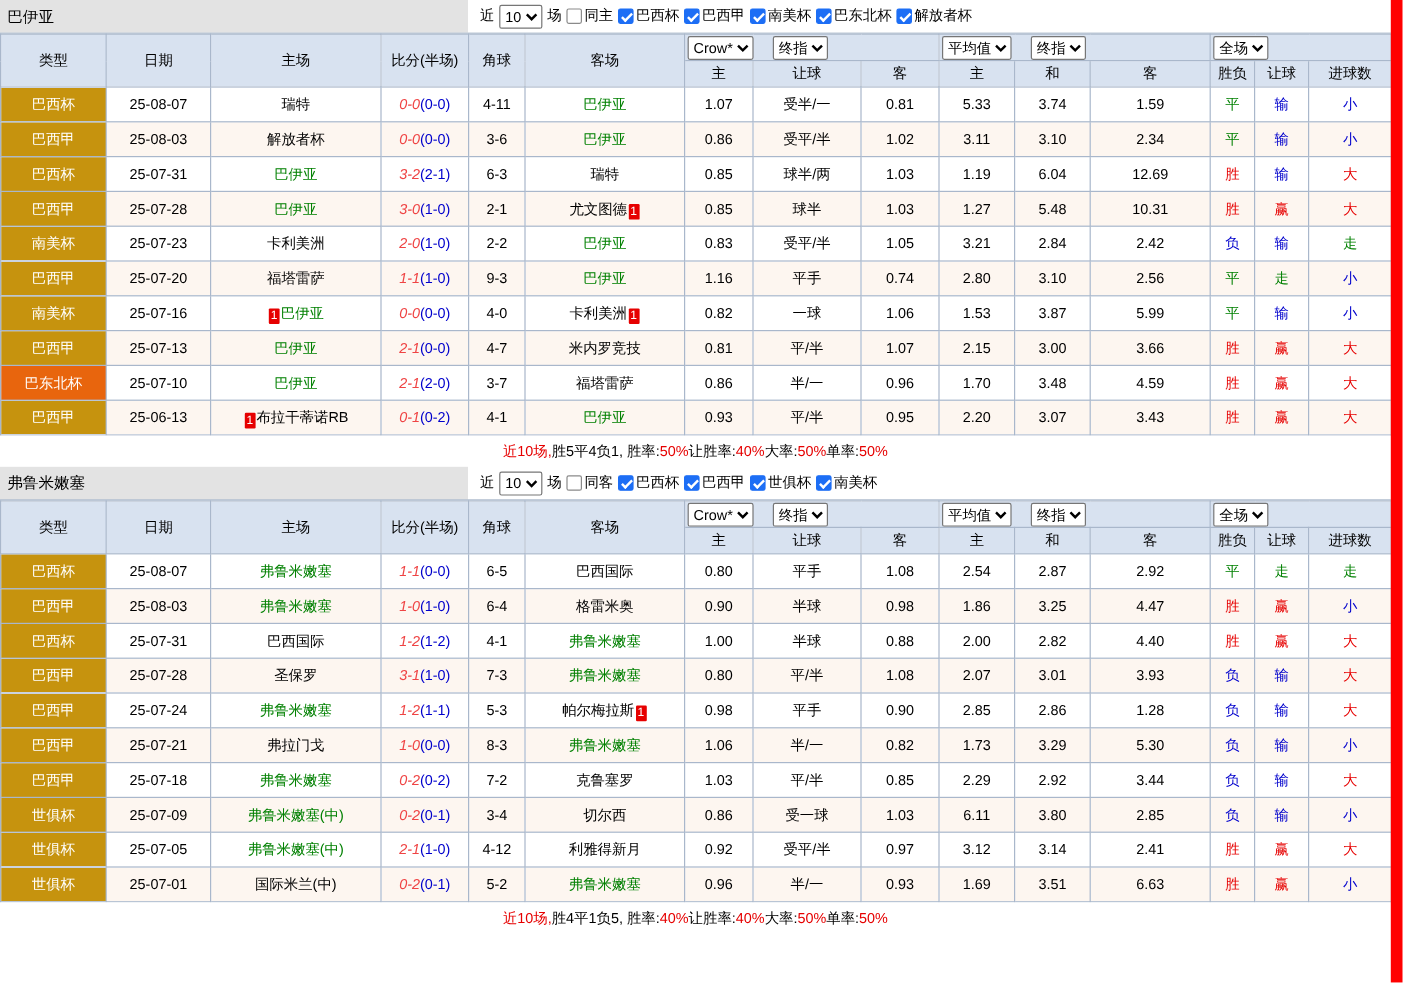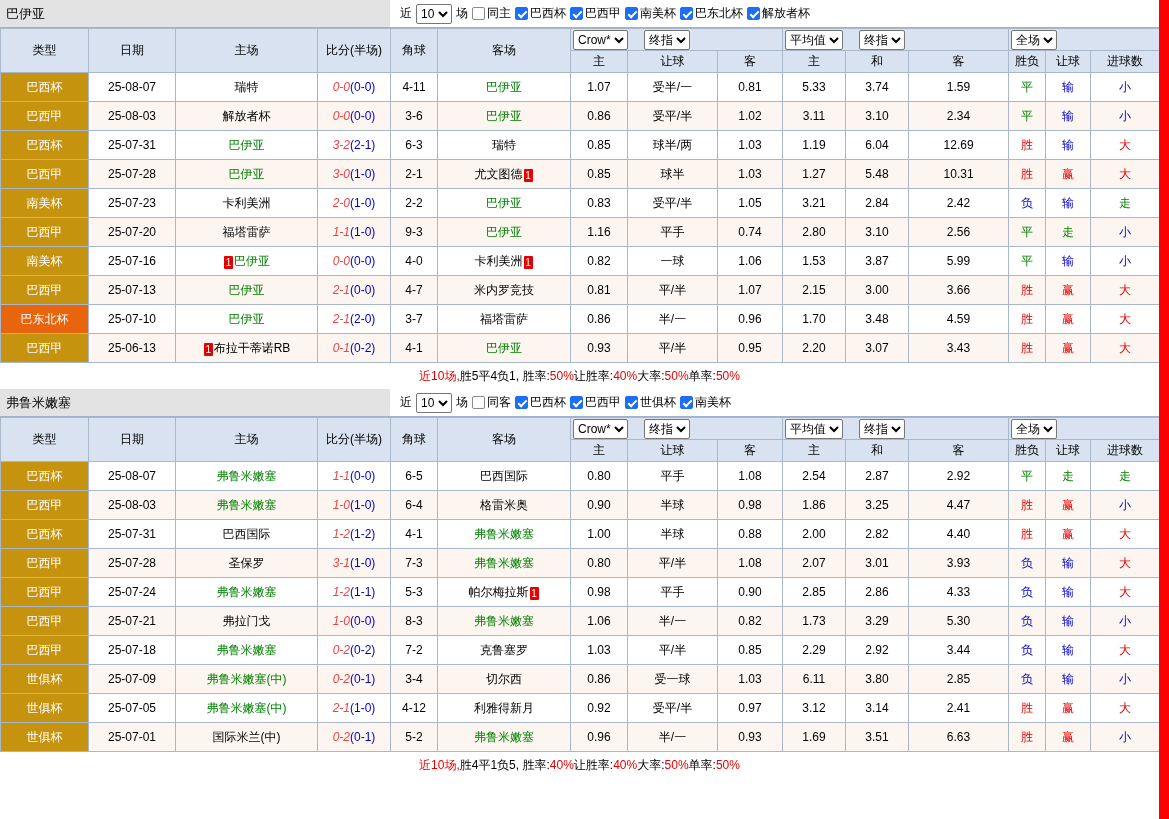--- a/index.html
+++ b/index.html
@@ -530,21 +530,21 @@
                 <td>25-07-24</td>
                 <td><span class="focus">弗鲁米嫩塞</span></td>
                 <td><span class="sm">1-2</span><span class="sh">(1-1)</span></td>
                 <td>5-3</td>
                 <td><span>帕尔梅拉斯</span><span class="badge">1</span></td>
                 <td>0.98</td>
                 <td>平手</td>
                 <td>0.90</td>
                 <td>2.85</td>
                 <td>2.86</td>
-                <td>4.33</td>
+                <td>1.28</td>
                 <td style="color:#0000cc">负</td>
                 <td style="color:#0000cc">输</td>
                 <td style="color:#e60000">大</td>
               </tr>
               <tr class="alt">
                 <td class="type gold">巴西甲</td>
                 <td>25-07-21</td>
                 <td><span>弗拉门戈</span></td>
                 <td><span class="sm">1-0</span><span class="sh">(0-0)</span></td>
                 <td>8-3</td>

